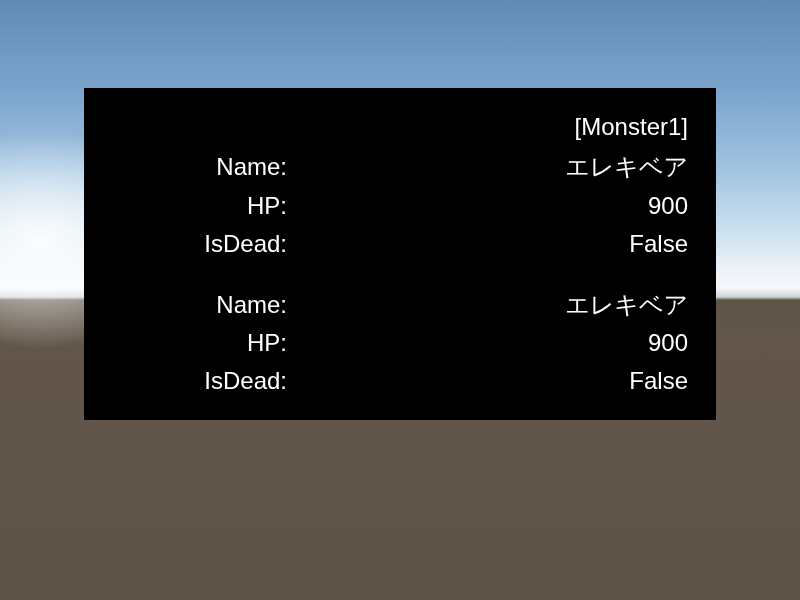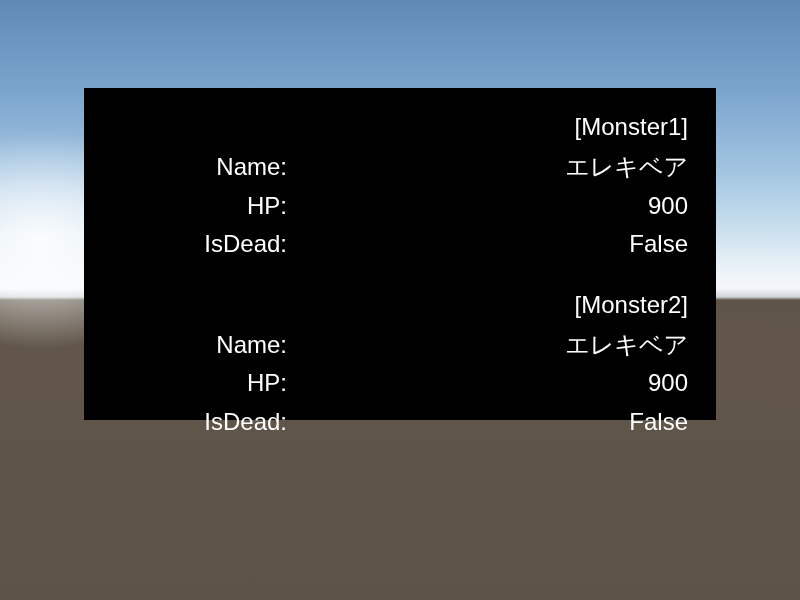--- a/index.html
+++ b/index.html
@@ -86,21 +86,20 @@
         <div class="label">HP:</div>
         <div class="value">900</div>
       </div>
       <div class="row">
         <div class="label">IsDead:</div>
         <div class="value">False</div>
       </div>
     </div>
 
     <div class="monster-block">
-      <div class="monster-header">[Monster2]</div>
       <div class="row">
         <div class="label">Name:</div>
         <div class="value">エレキベア</div>
       </div>
       <div class="row">
         <div class="label">HP:</div>
         <div class="value">900</div>
       </div>
       <div class="row">
         <div class="label">IsDead:</div>

